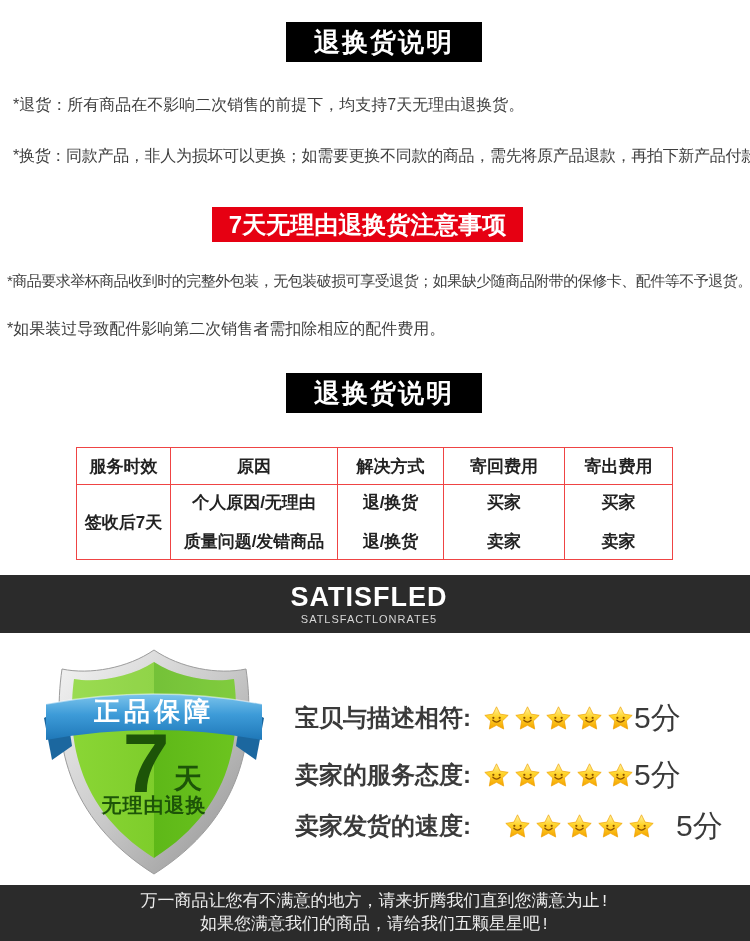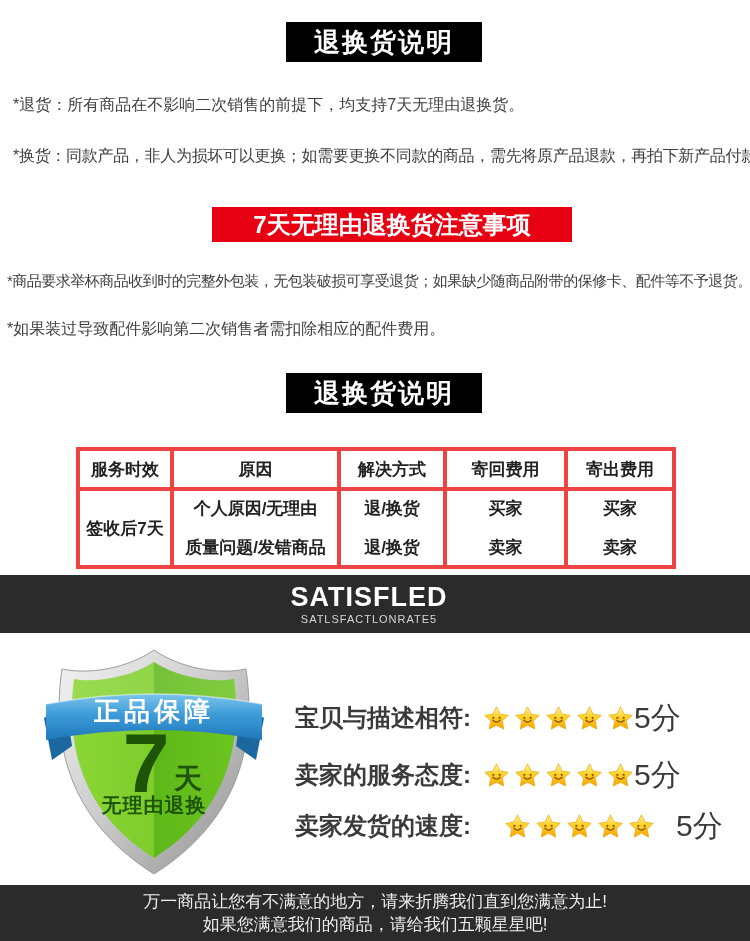--- a/index.html
+++ b/index.html
@@ -5,34 +5,34 @@
   html,body{margin:0;padding:0;background:#fff;}
   .page{position:relative;width:750px;height:941px;background:#fff;overflow:hidden;
         font-family:"Liberation Sans","DejaVu Sans",sans-serif;color:#3e3e3e;}
 
   .black-banner{position:absolute;left:274px;width:196px;height:40px;background:#000;
         color:#fff;font-size:26px;font-weight:bold;letter-spacing:2px;
         display:flex;align-items:center;justify-content:center;white-space:nowrap;margin-left:12px;}
   .banner-top{top:22px;}
   .banner-table{top:373px;}
 
-  .red-banner{position:absolute;left:212px;top:207px;width:360px;height:35px;
+  .red-banner{position:absolute;left:212px;top:207px;width:311px;height:35px;
         background:var(--accent-red,#e60012);color:#fff;font-size:24px;font-weight:bold;
         display:flex;align-items:center;justify-content:center;white-space:nowrap;}
 
   .para{position:absolute;left:13px;font-size:16px;color:#3e3e3e;white-space:nowrap;}
   .para.tight{letter-spacing:-0.5px;}
   .p1{top:95px;}
   .p2{top:146px;letter-spacing:-0.3px;}
   .p3{left:7px;top:272px;font-size:15px;letter-spacing:-0.6px;}
   .p4{left:7px;top:319px;}
 
   .policy-table{position:absolute;left:76px;top:447px;width:596px;border-collapse:collapse;
         table-layout:fixed;color:#222;font-weight:bold;text-align:center;}
-  .policy-table th,.policy-table td{border:4px solid #ef4444;padding:0;}
+  .policy-table th,.policy-table td{border:1px solid #ef4444;padding:0;}
   .policy-table th{height:36px;font-size:17px;font-weight:bold;}
   .policy-table td{height:74px;font-size:17px;}
   .cell-lines{display:flex;flex-direction:column;justify-content:center;gap:16px;height:74px;}
 
   .dark-band{position:absolute;left:0;top:575px;width:750px;height:58px;
         background:var(--band-dark,#2b2b2b);display:flex;align-items:center;justify-content:center;color:#fff;}
   .en-block{text-align:center;margin-right:12px;line-height:1;}
   .en-title{font-size:27px;font-weight:bold;letter-spacing:1px;}
   .en-subtitle{font-size:11px;letter-spacing:1px;color:#d6d6d6;margin-top:3px;}
   .cn-title{font-size:36px;font-weight:bold;white-space:nowrap;letter-spacing:1px;}
@@ -42,21 +42,21 @@
 
   .rating-row{position:absolute;left:295px;height:36px;display:flex;align-items:center;}
   .row-0{top:700px;} .row-1{top:757px;} .row-2{top:808px;gap:21px;}
   .rating-label{font-size:24px;font-weight:bold;color:#3a3a3a;width:188px;white-space:nowrap;}
   .stars{display:flex;gap:4px;align-items:center;}
   .stars svg{width:27px;height:27px;display:block;}
   .score{font-size:30px;font-weight:normal;color:#3a3a3a;margin-left:0;white-space:nowrap;}
 
   .footer{position:absolute;left:0;top:885px;width:750px;height:56px;background:var(--band-dark,#2b2b2b);
         color:#ededed;display:flex;flex-direction:column;align-items:center;justify-content:center;
-        font-size:17px;line-height:23px;white-space:nowrap;}
+        font-size:17px;line-height:23px;white-space:nowrap;font-family:Liberation Mono, monospace;}
 </style>
 </head>
 <body>
 
 <div class="page">
 
   <div class="black-banner banner-top">退换货说明</div>
 
   <div class="para p1">*退货：所有商品在不影响二次销售的前提下，均支持7天无理由退换货。</div>
   <div class="para p2">*换货：同款产品，非人为损坏可以更换；如需要更换不同款的商品，需先将原产品退款，再拍下新产品付款。</div>

